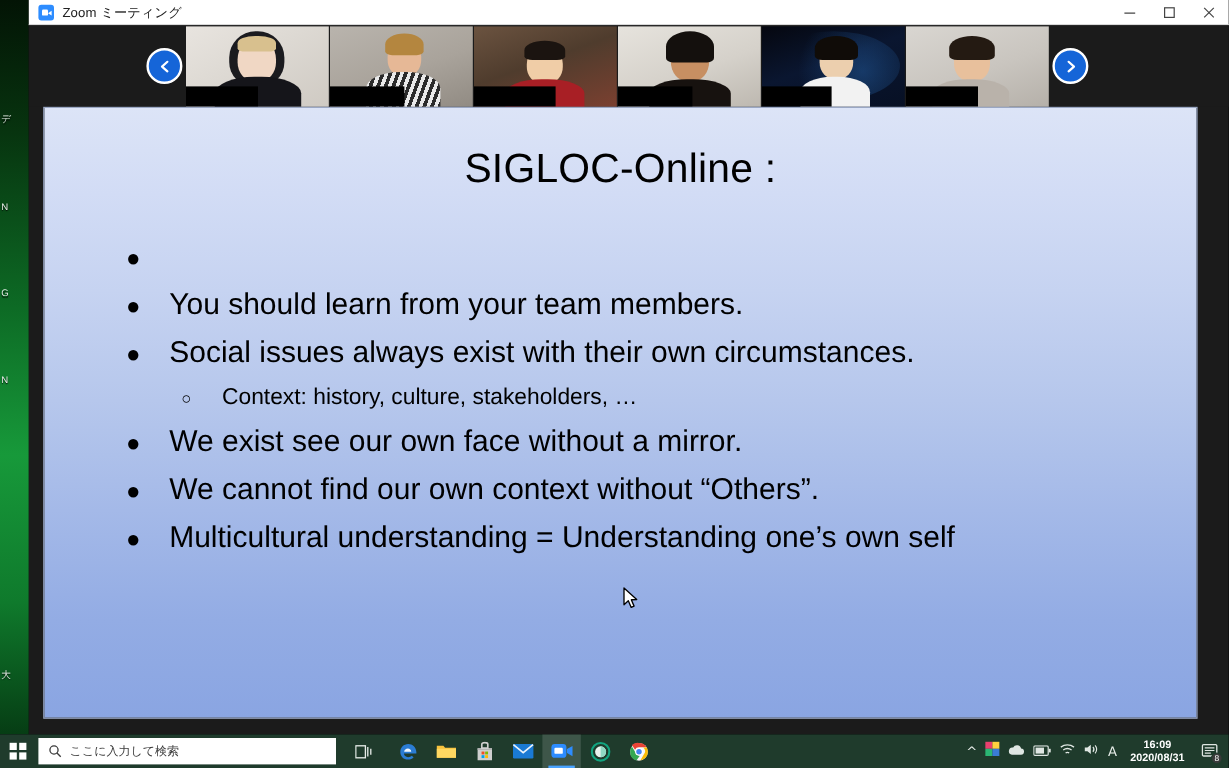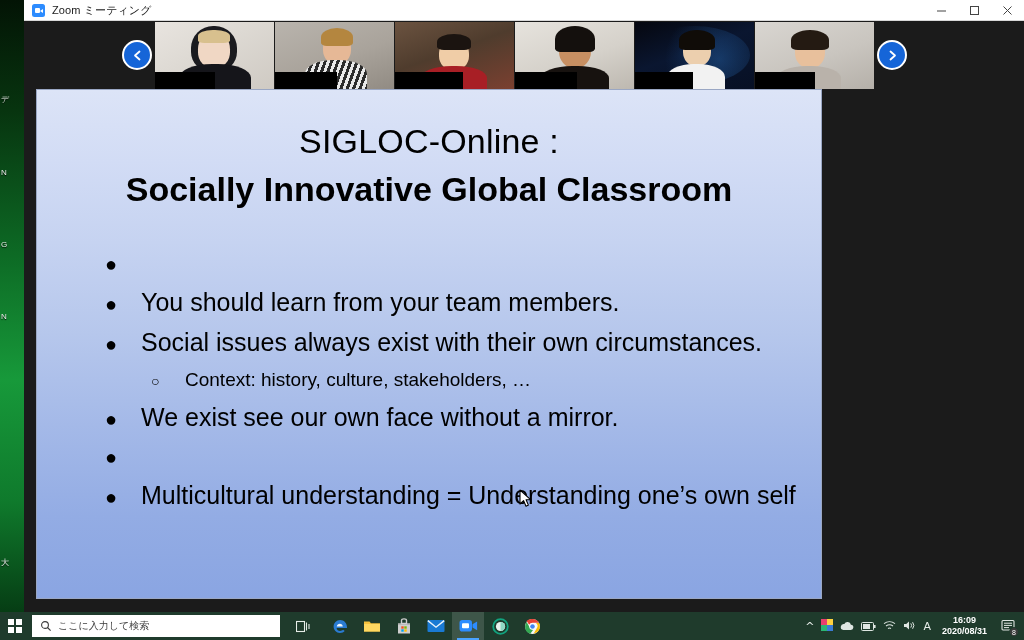--- a/index.html
+++ b/index.html
@@ -94,21 +94,21 @@
   .body {
     position: absolute; border-radius: 46% 46% 0 0;
   }
   .glow {
     position: absolute; left: 4px; top: 4px; width: 111px; height: 58px;
     border-radius: 50%; opacity: .35;
   }
 
   
   .slide {
-    position: absolute; left: 12px; top: 89px; width: 786px; height: 510px;
+    position: absolute; left: 12px; top: 89px; width: 962px; height: 510px;
     background: linear-gradient(180deg,
         #dce4f7 0%, #d2dcf5 14%, #c6d3f1 30%,
         #b6c7ec 48%, #a4b9e8 66%, #93ace4 84%, #8aa5e2 100%);
     border: 1px solid #9aa7c4;
     overflow: hidden;
   }
   .slide-title {
     text-align: center; font-size: 34px; color: #000; font-weight: 400;
     margin-top: 32px; letter-spacing: .2px;
     font-family: "Liberation Sans", sans-serif;
@@ -275,21 +275,20 @@
 
       <div class="nav-arrow right">
         <svg width="13" height="13" viewBox="0 0 13 13">
           <polyline points="4.5,2.5 9,6.5 4.5,10.5" fill="none" stroke="#fff" stroke-width="1.8" stroke-linecap="round" stroke-linejoin="round"></polyline>
         </svg>
       </div>
     </div>
 
     <div class="slide">
       <div class="slide-title">SIGLOC-Online :</div>
-      <div class="slide-subtitle">Socially Innovative Global Classroom</div>
 
       <div class="bullets">
 
         <div class="bullet-row">
           <span class="bmark">●</span>
         </div>
 
         <div class="bullet-row">
           <span class="bmark">●</span>
           <span class="btext">You should learn from your team members.</span>
@@ -305,20 +304,21 @@
           <span class="btext">Context: history, culture, stakeholders, …</span>
         </div>
 
         <div class="bullet-row">
           <span class="bmark">●</span>
           <span class="btext">We exist see our own face without a mirror.</span>
         </div>
 
         <div class="bullet-row">
           <span class="bmark">●</span>
+          <span class="btext">We cannot find our own context without “Others”.</span>
         </div>
 
         <div class="bullet-row">
           <span class="bmark">●</span>
           <span class="btext">Multicultural understanding = Understanding one’s own self</span>
         </div>
 
       </div>
     </div>
 

